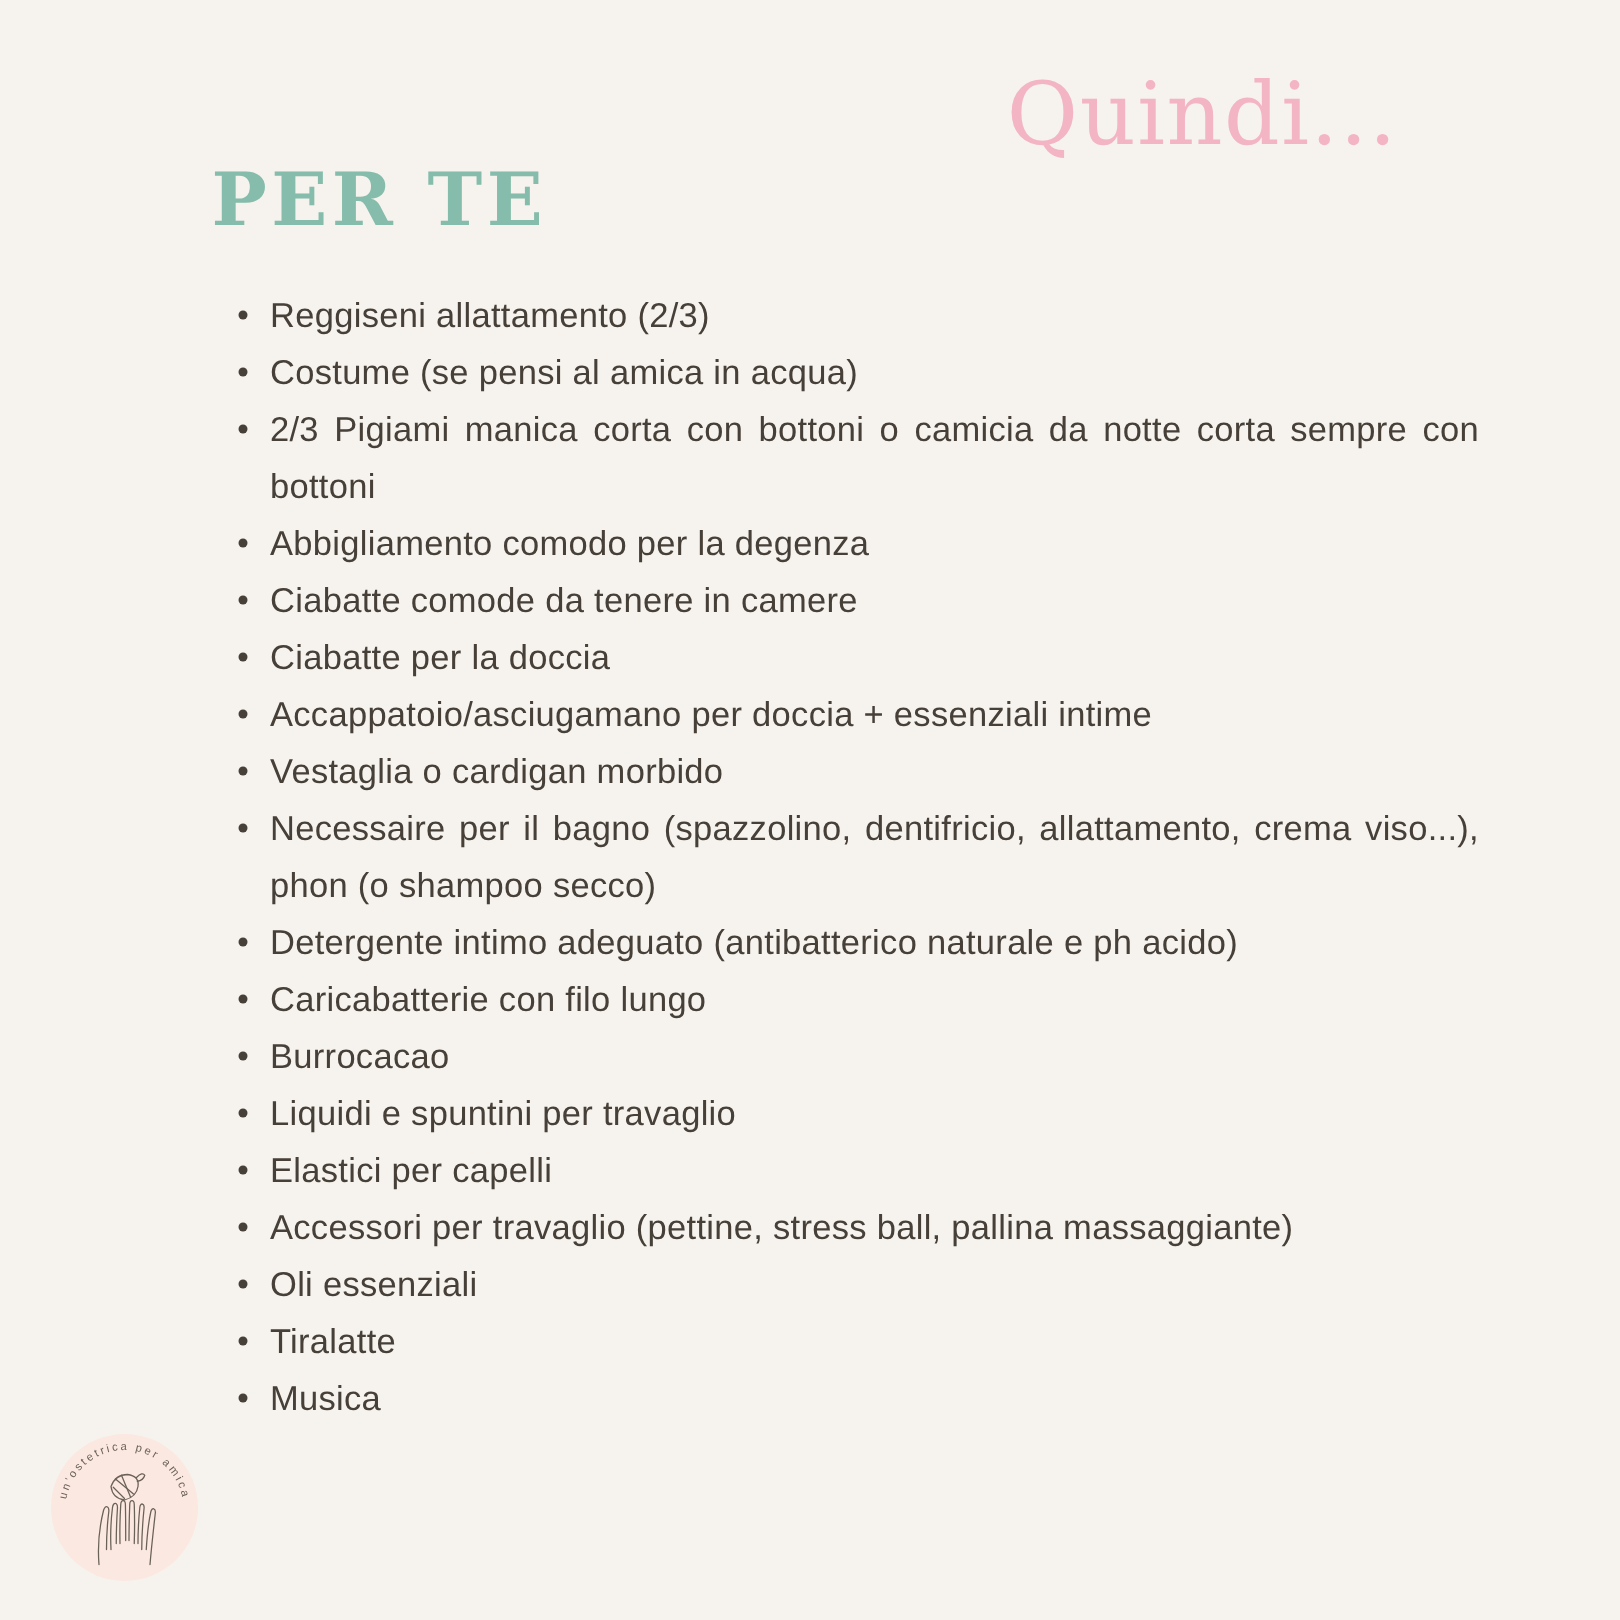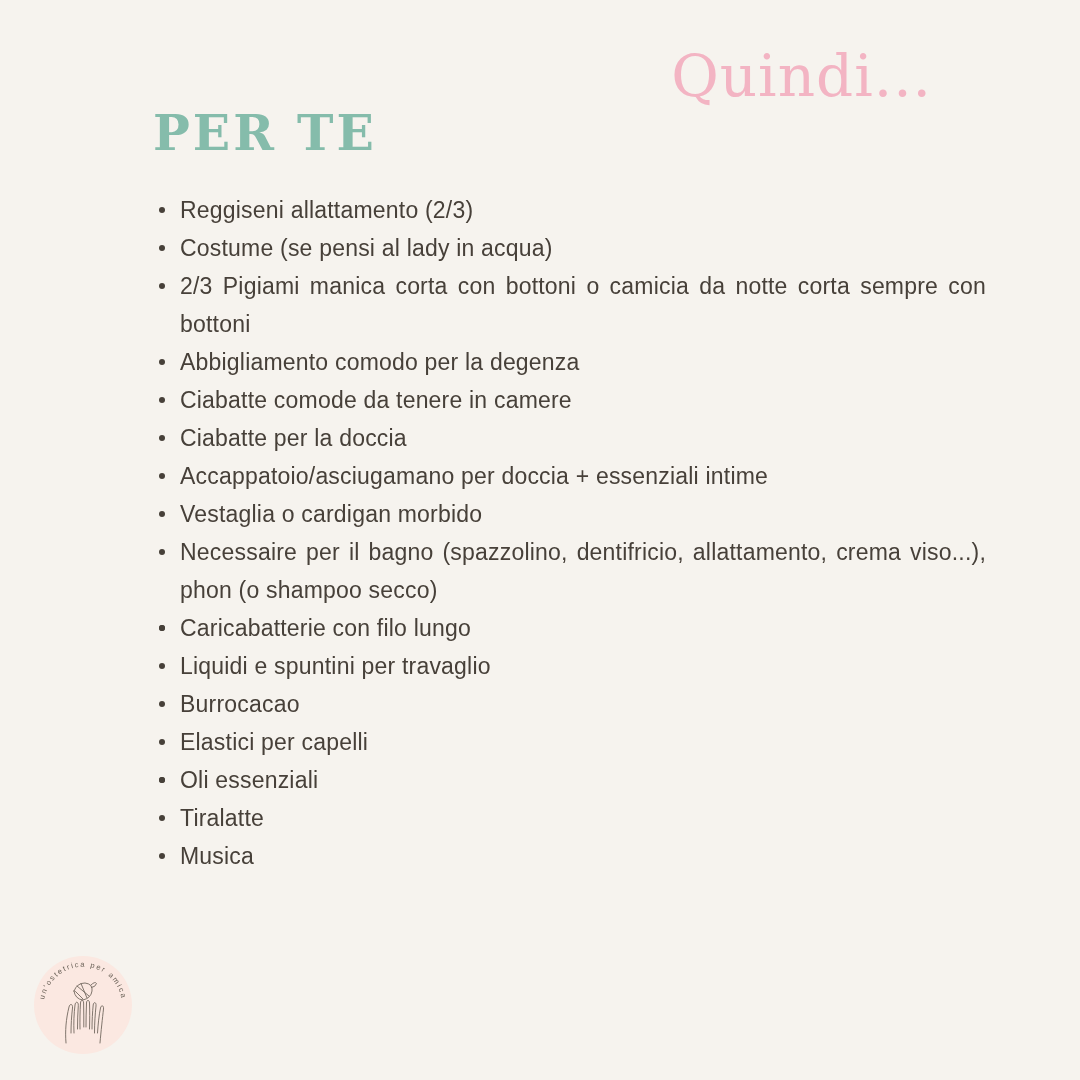--- a/index.html
+++ b/index.html
@@ -26,21 +26,21 @@
     right:148px;
     font-family:"DejaVu Serif","Liberation Serif",serif;
     font-weight:400;
     font-size:58px;
     letter-spacing:1px;
     color:var(--pink);
   }
   .page-title{
     position:absolute;
     top:104px;
-    left:153px;
+    left:141px;
     font-family:"DejaVu Serif","Liberation Serif",serif;
     font-weight:700;
     font-size:49px;
     letter-spacing:3px;
     color:var(--teal);
   }
   ul.checklist{
     position:absolute;
     top:191px;
     left:158px;
@@ -84,34 +84,34 @@
 <body>
 
 <div class="canvas">
 
   <div class="script-title">Quindi...</div>
 
   <h1 class="page-title">PER TE</h1>
 
   <ul class="checklist">
       <li><span class="bullet"></span><span>Reggiseni allattamento (2/3)</span></li>
-      <li><span class="bullet"></span><span>Costume  (se pensi al lady in acqua)</span></li>
+      <li><span class="bullet"></span><span>Costume  (se pensi al amica in acqua)</span></li>
       <li><span class="bullet"></span><span>2/3 Pigiami manica corta con bottoni o camicia da notte corta sempre con bottoni</span></li>
       <li><span class="bullet"></span><span>Abbigliamento comodo per la degenza</span></li>
       <li><span class="bullet"></span><span>Ciabatte comode da tenere in camere</span></li>
       <li><span class="bullet"></span><span>Ciabatte per la doccia</span></li>
       <li><span class="bullet"></span><span>Accappatoio/asciugamano per doccia + essenziali intime</span></li>
       <li><span class="bullet"></span><span>Vestaglia o cardigan morbido</span></li>
       <li><span class="bullet"></span><span>Necessaire per il bagno (spazzolino, dentifricio, allattamento, crema viso...), phon (o shampoo secco)</span></li>
-      <li><span class="bullet"></span></li>
+      <li><span class="bullet"></span><span>Detergente intimo adeguato (antibatterico naturale e ph acido)</span></li>
       <li><span class="bullet"></span><span>Caricabatterie con filo lungo</span></li>
+      <li><span class="bullet"></span><span>Burrocacao</span></li>
       <li><span class="bullet"></span><span>Liquidi e spuntini per travaglio</span></li>
-      <li><span class="bullet"></span><span>Burrocacao</span></li>
       <li><span class="bullet"></span><span>Elastici per capelli</span></li>
-      <li><span class="bullet"></span></li>
+      <li><span class="bullet"></span><span>Accessori per travaglio (pettine, stress ball, pallina massaggiante)</span></li>
       <li><span class="bullet"></span><span>Oli essenziali</span></li>
       <li><span class="bullet"></span><span>Tiralatte</span></li>
       <li><span class="bullet"></span><span>Musica</span></li>
     </ul>
 
   <svg class="brand-logo" viewBox="0 0 100 100" aria-hidden="true">
     <circle cx="50" cy="50" r="49" fill="#fbe8e1"></circle>
     <path id="logo-arc" d="M 12 61 A 39.3 39.3 0 1 1 88 61" fill="none" stroke="none"></path>
     <text class="arc-text">
       <textPath href="#logo-arc" startOffset="50%" text-anchor="middle">un'ostetrica per amica</textPath>

